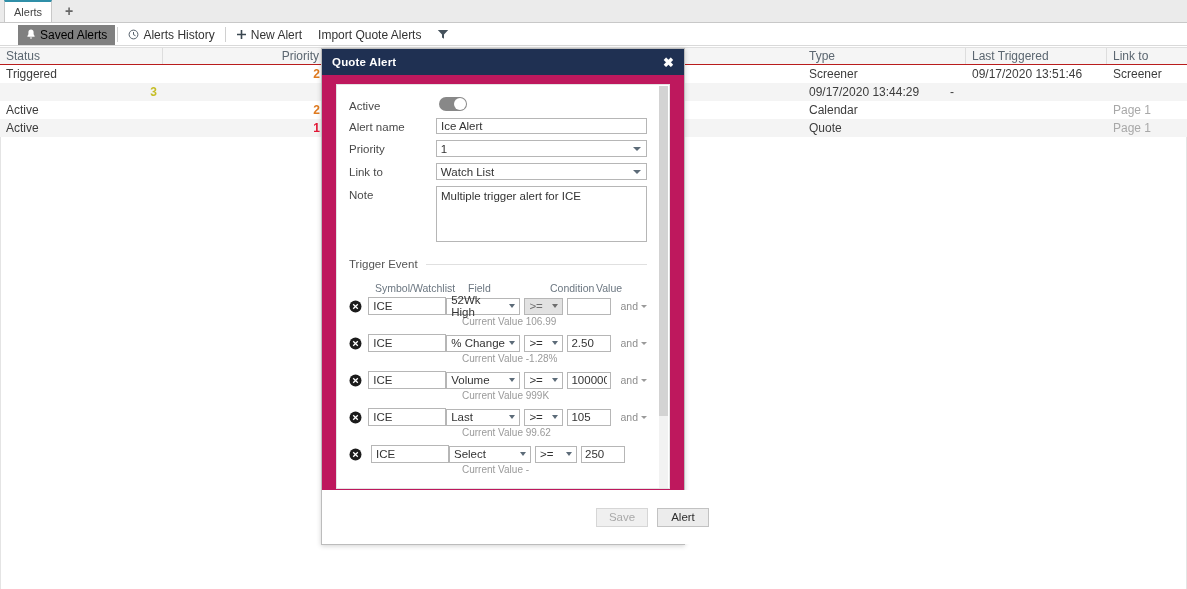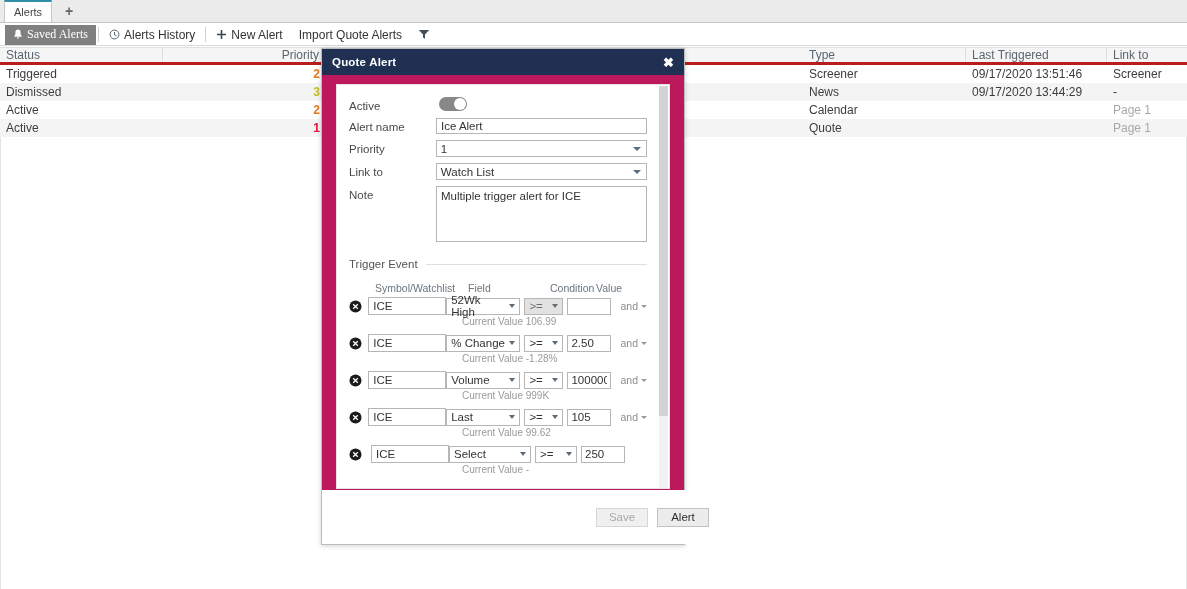--- a/index.html
+++ b/index.html
@@ -48,39 +48,38 @@
     border-bottom: 1px solid #d9d9d9;
   }
   .tb-btn {
     height: 20px; padding: 0 8px;
     display: flex; align-items: center; gap: 4px;
     font-size: 12px; color: #333;
     white-space: nowrap;
   }
   .tb-btn.active {
     background: #808080;
-    color: #ffffff;
-    margin-left: 5px;
-    font-family: Liberation Serif, serif;
+    color: #000000;
+    margin-left: 18px;
   }
   .tb-sep {
     width: 1px; height: 15px; background: #d0d0d0; margin: 0 2px;
   }
   .tb-ico { display: inline-flex; align-items: center; }
 
   
   .grid {
     position: absolute; left: 0; top: 47px;
     width: 1187px; height: 542px;
     background: #ffffff;
   }
   .grid-head {
     display: flex; height: 18px;
     background: #f5f5f5;
-    border-bottom: 3px solid #b91c1c;
+    border-bottom: 1px solid #b91c1c;
     border-top: 1px solid #e0e0e0;
     justify-content: center;
   }
   .gh {
     font-size: 12px; color: #5b6670;
     display: flex; align-items: center;
     padding: 0 6px;
     border-right: 1px solid #dddddd;
     overflow: hidden; white-space: nowrap;
   }
@@ -357,21 +356,20 @@
   <div class="grid-row">
     <div class="gc col-status">Triggered</div>
     <div class="gc col-priority num" style="color:#e07b20">2</div>
     <div class="gc col-gap"></div>
     <div class="gc col-type">Screener</div>
     <div class="gc col-last">09/17/2020 13:51:46</div>
     <div class="gc col-link">Screener</div>
   </div>
 
   <div class="grid-row alt">
-    <div class="gc col-status">Dismissed</div>
     <div class="gc col-priority num" style="color:#c5bd25">3</div>
     <div class="gc col-gap"></div>
     <div class="gc col-type">News</div>
     <div class="gc col-last">09/17/2020 13:44:29</div>
     <div class="gc col-link">-</div>
   </div>
 
   <div class="grid-row">
     <div class="gc col-status">Active</div>
     <div class="gc col-priority num" style="color:#e07b20">2</div>

